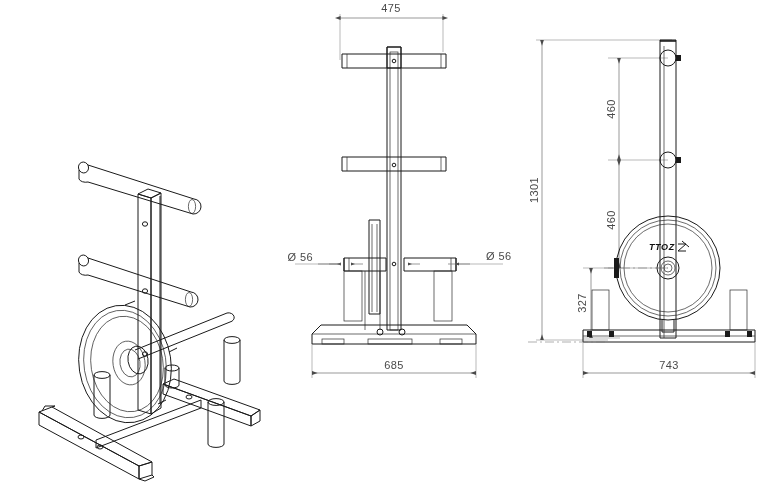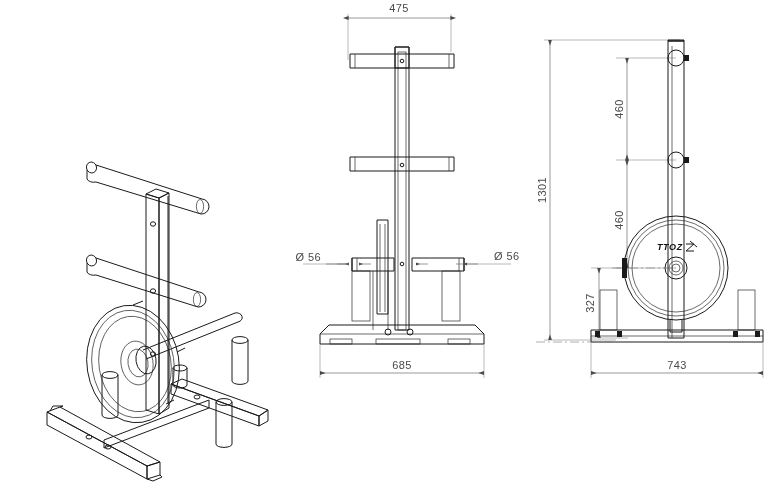--- a/index.html
+++ b/index.html
@@ -9,21 +9,21 @@
   }
   body {
     width: 776px;
     height: 500px;
     font-family: "Liberation Sans", sans-serif;
     overflow: hidden;
     position: relative;
   }
   #drawing-root {
     position: absolute;
-    left: 16px;
+    left: 8px;
     top: 0;
     width: 632px;
     height: 500px;
   }
   svg.sheet {
     display: block;
     width: 776px;
     height: 500px;
     background: #ffffff;
   }

